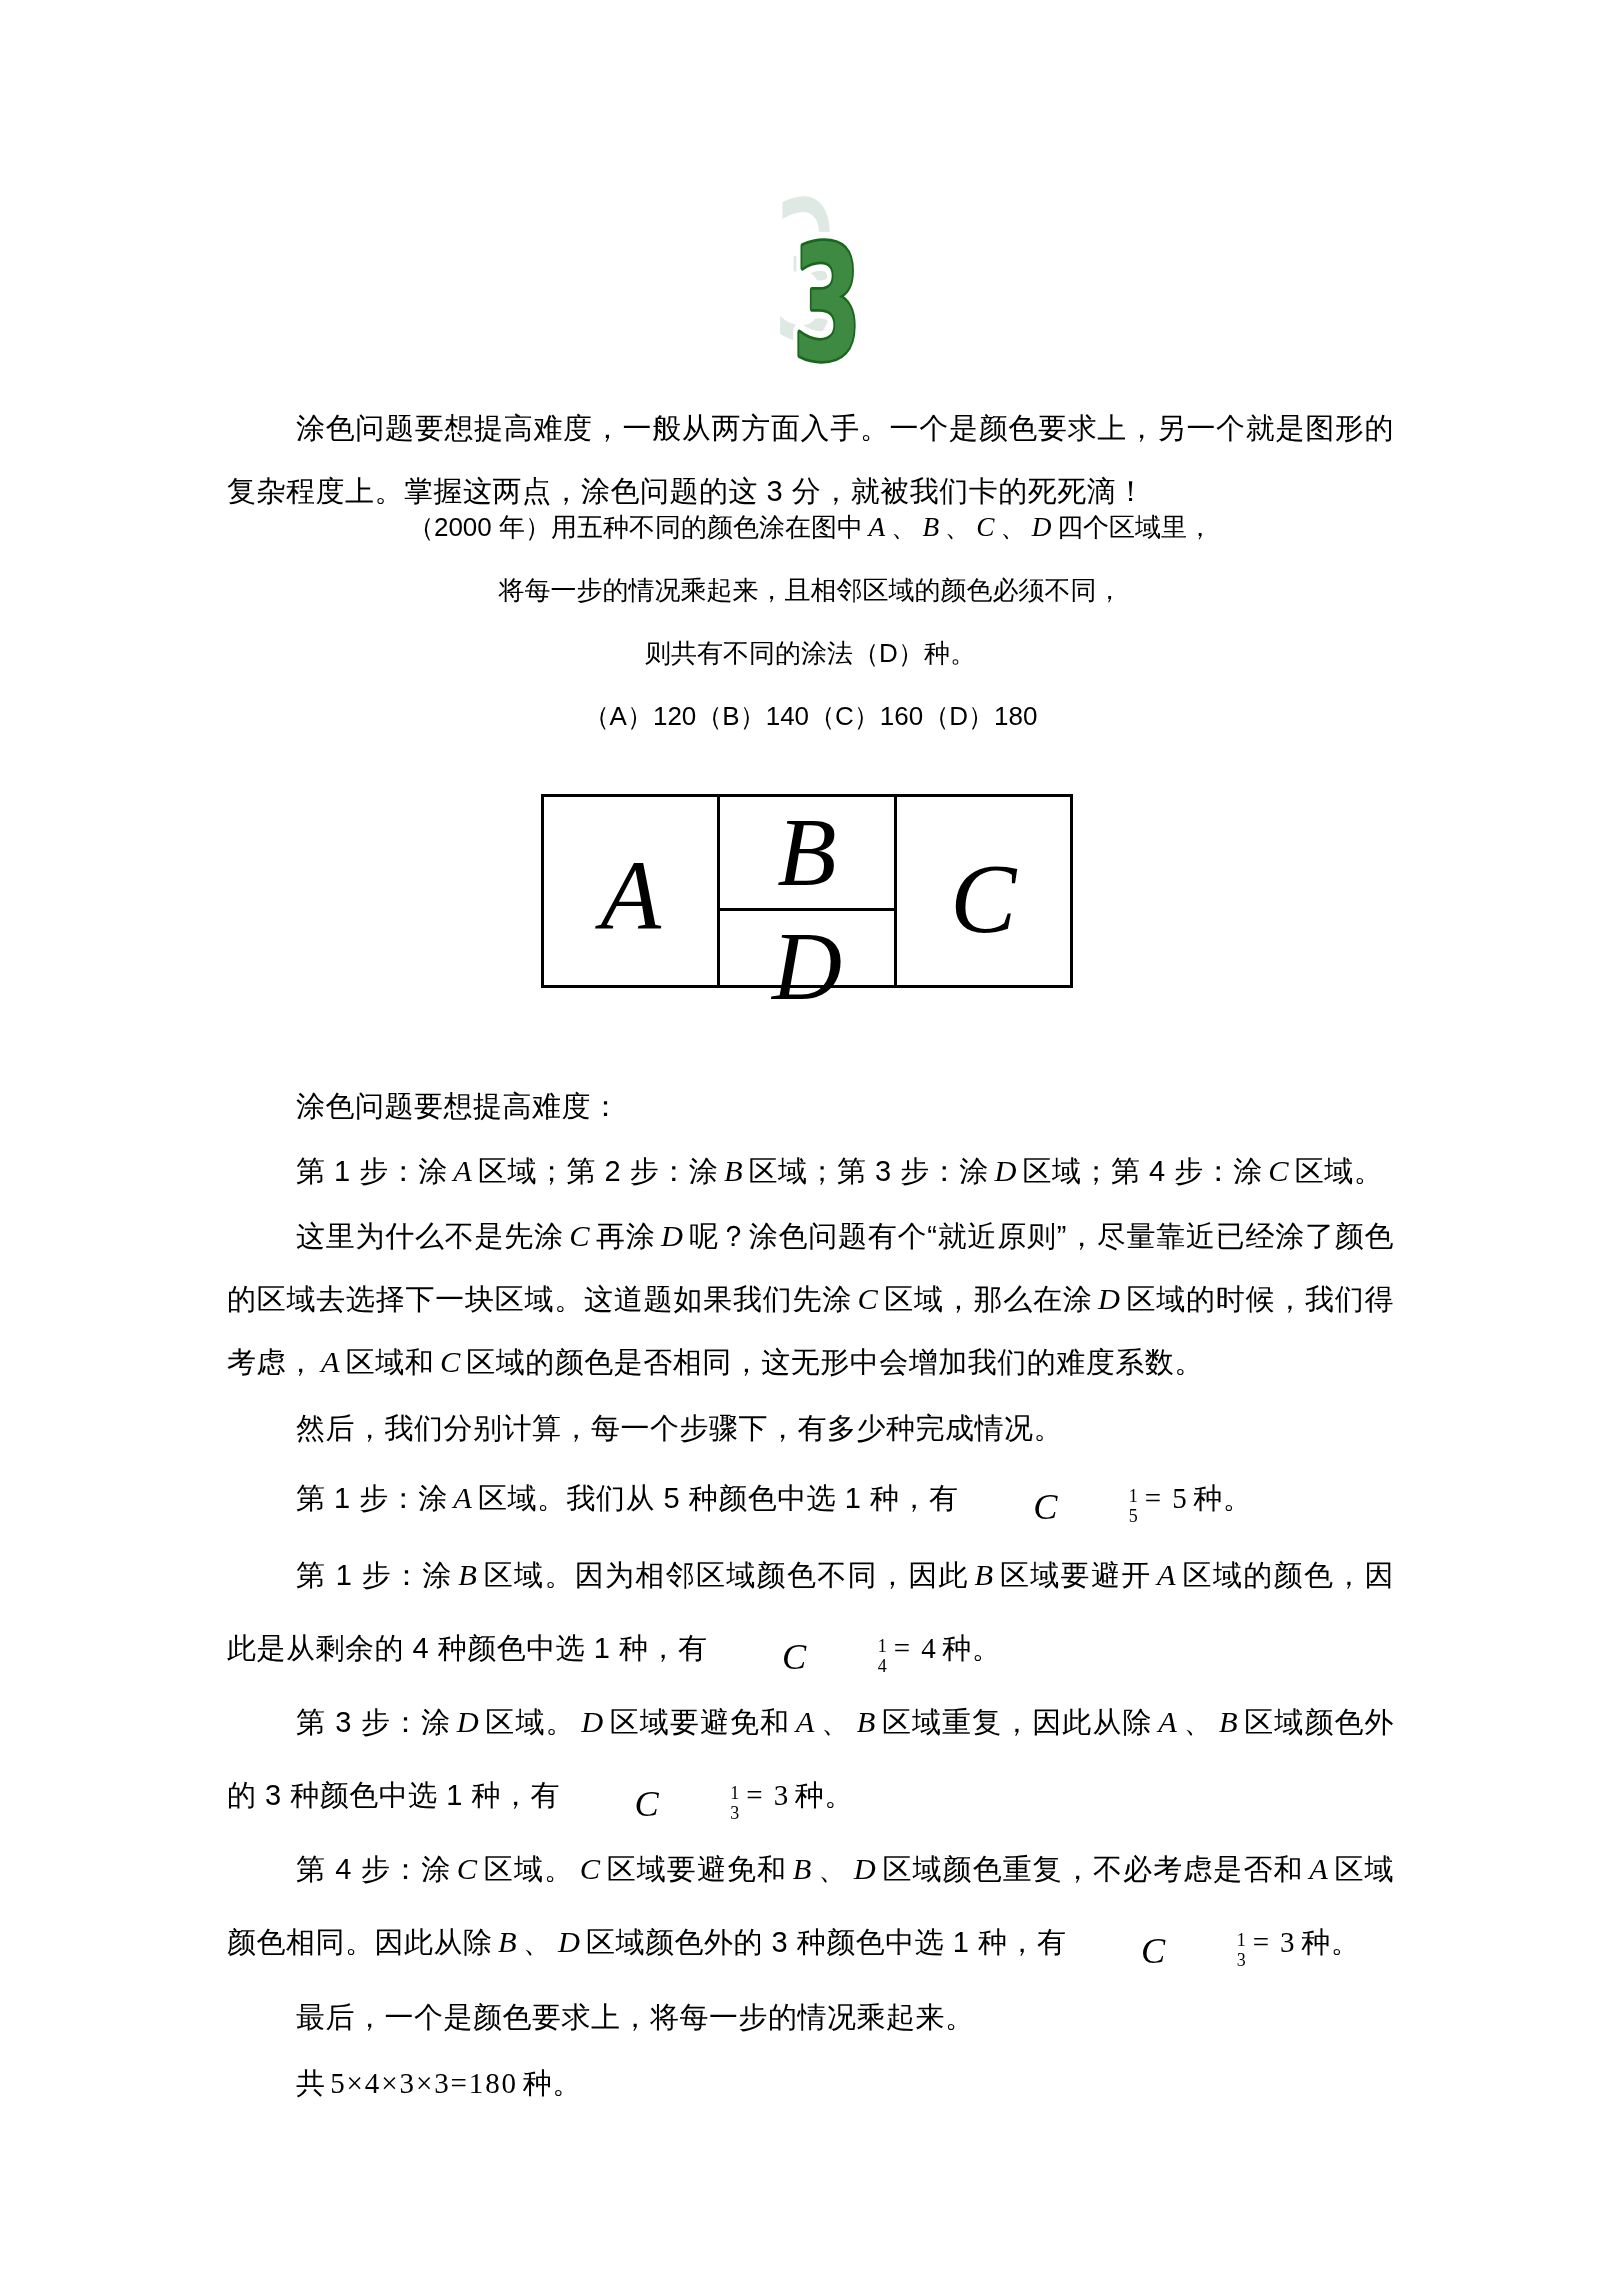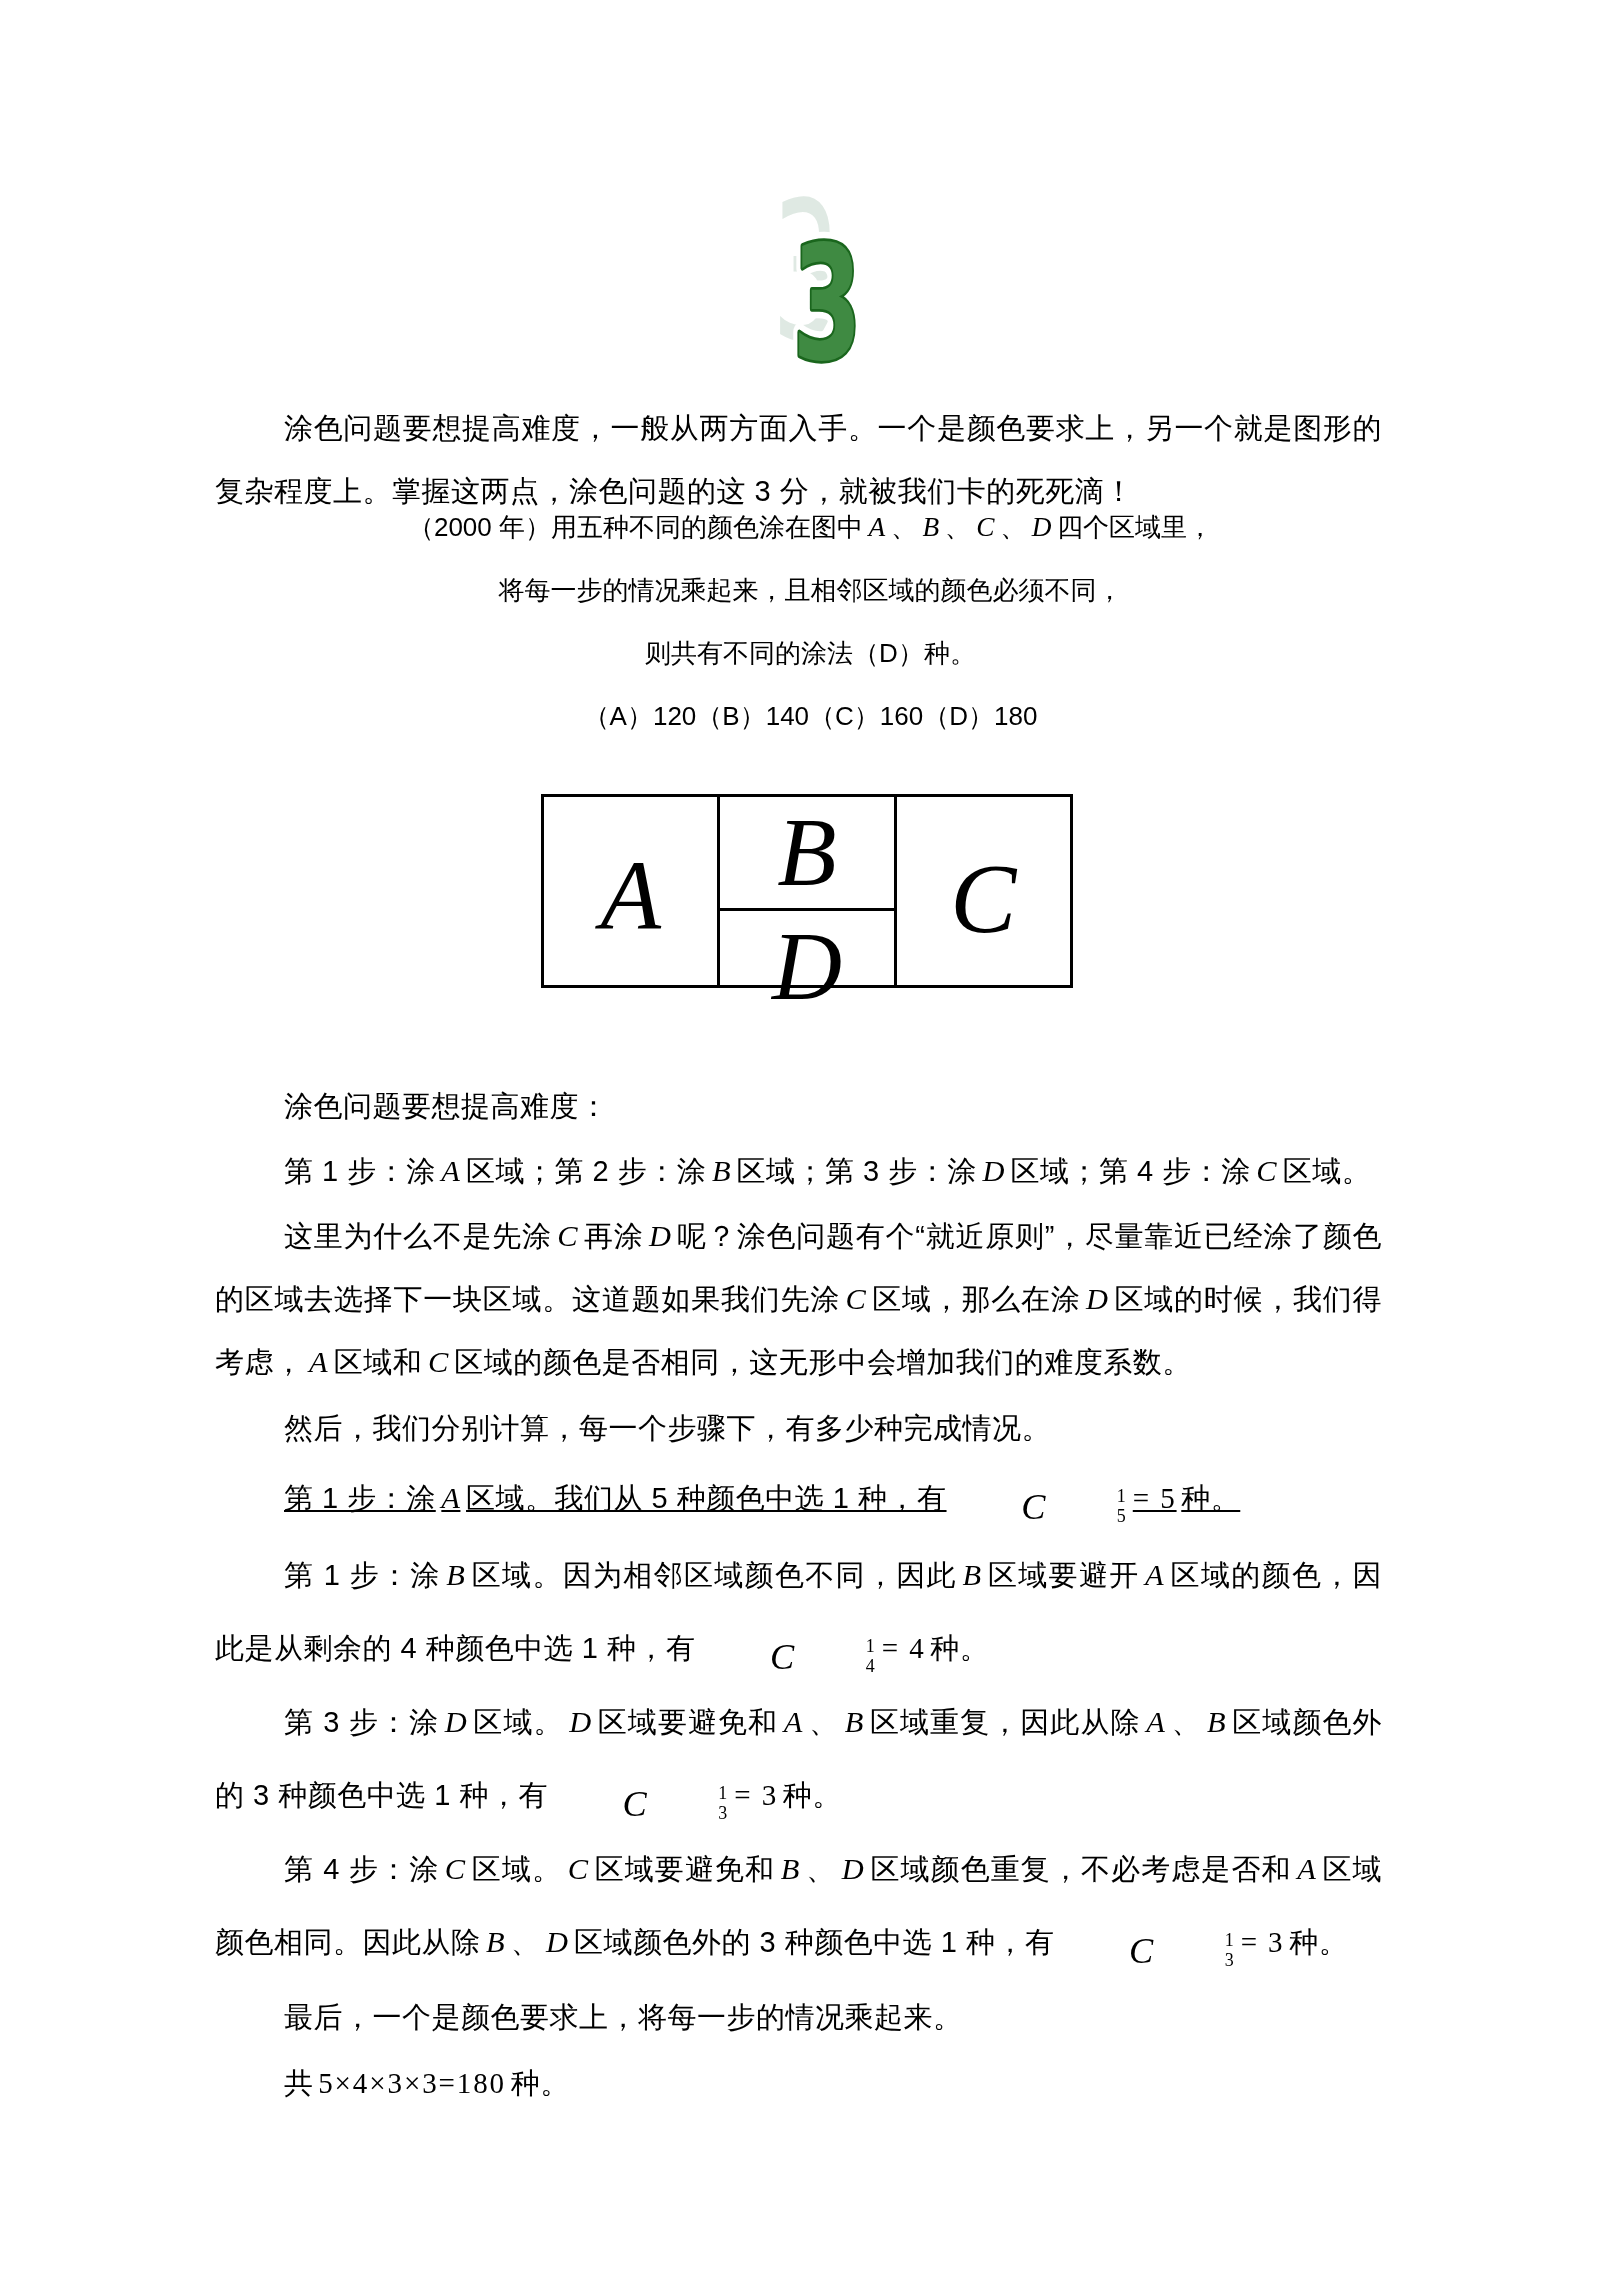--- a/index.html
+++ b/index.html
@@ -10,21 +10,21 @@
     background:#ffffff;
     overflow:hidden;
     font-family:"Liberation Sans", sans-serif;
     color:#000;
   }
   
   .chapter-art { position:absolute; left:718px; top:140px; width:214px; height:242px; }
   
   .para {
     position:absolute;
-    left:215px; width:1167px;
+    left:227px; width:1167px;
     font-size:29px;
     line-height:63px;
     text-align:justify;
     letter-spacing:0.5px;
   }
   .para.indent { text-indent:69px; }
   .para.formula-line { line-height:73px; }
   .center-block {
     position:absolute;
     left:227px; width:1167px;
@@ -117,21 +117,21 @@
     </div>
     <div class="fig-cell fig-cell-c">
       <span>C</span>
     </div>
   </div>
 
   <p class="para indent" style="top:1046px;"><span class="t">涂色问题要想提高难度：</span></p>
   <p class="para indent" style="top:1111px;"><span class="t">第 1 步：涂</span><span class="var">A</span><span class="t">区域；第 2 步：涂</span><span class="var">B</span><span class="t">区域；第 3 步：涂</span><span class="var">D</span><span class="t">区域；第 4 步：涂</span><span class="var">C</span><span class="t">区域。</span></p>
   <p class="para indent" style="top:1176px;"><span class="t">这里为什么不是先涂</span><span class="var">C</span><span class="t">再涂</span><span class="var">D</span><span class="t">呢？涂色问题有个“就近原则”，尽量靠近已经涂了颜色的区域去选择下一块区域。这道题如果我们先涂</span><span class="var">C</span><span class="t">区域，那么在涂</span><span class="var">D</span><span class="t">区域的时候，我们得考虑，</span><span class="var">A</span><span class="t">区域和</span><span class="var">C</span><span class="t">区域的颜色是否相同，这无形中会增加我们的难度系数。</span></p>
   <p class="para indent" style="top:1368px;"><span class="t">然后，我们分别计算，每一个步骤下，有多少种完成情况。</span></p>
-  <p class="para indent formula-line" style="top:1433px;text-decoration:underline;"><span class="t">第 1 步：涂</span><span class="var">A</span><span class="t">区域。我们从 5 种颜色中选 1 种，有</span><span class="comb">
+  <p class="para indent formula-line" style="top:1433px;"><span class="t">第 1 步：涂</span><span class="var">A</span><span class="t">区域。我们从 5 种颜色中选 1 种，有</span><span class="comb">
         <span class="comb-c">C</span>
         <span class="comb-ss">
           <span class="comb-sup">1</span>
           <span class="comb-sub">5</span>
         </span>
       </span><span class="math">= 5</span><span class="t">种。</span></p>
   <p class="para indent formula-line" style="top:1510px;"><span class="t">第 1 步：涂</span><span class="var">B</span><span class="t">区域。因为相邻区域颜色不同，因此</span><span class="var">B</span><span class="t">区域要避开</span><span class="var">A</span><span class="t">区域的颜色，因此是从剩余的 4 种颜色中选 1 种，有</span><span class="comb">
         <span class="comb-c">C</span>
         <span class="comb-ss">
           <span class="comb-sup">1</span>

